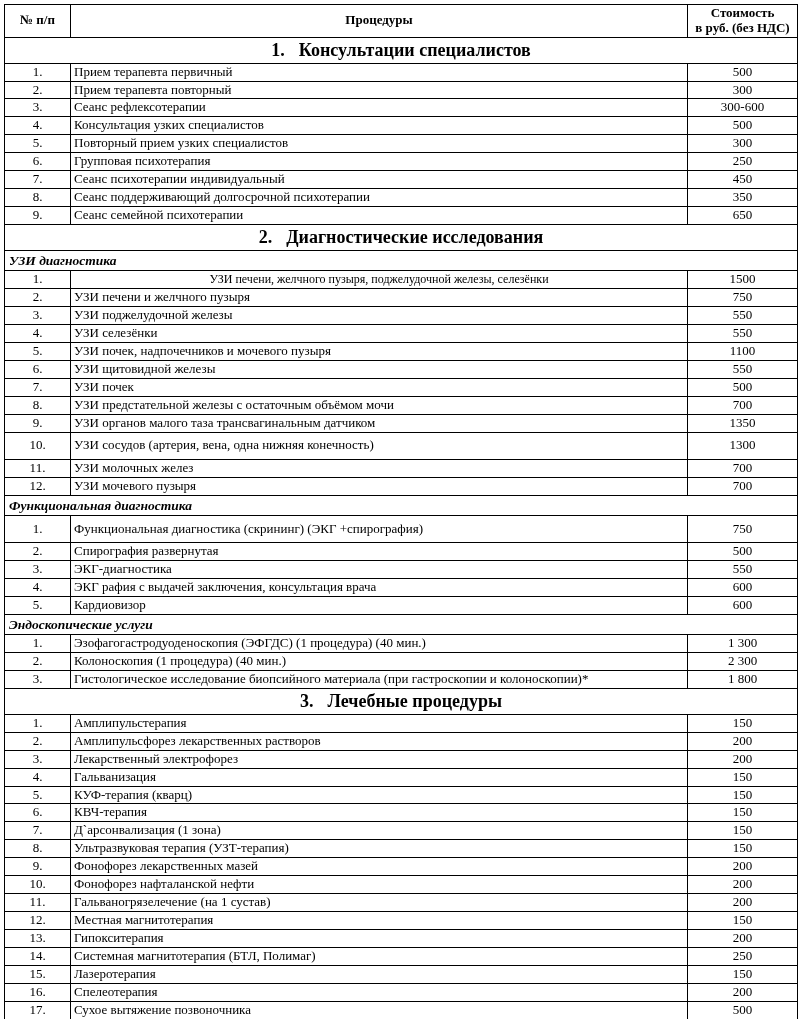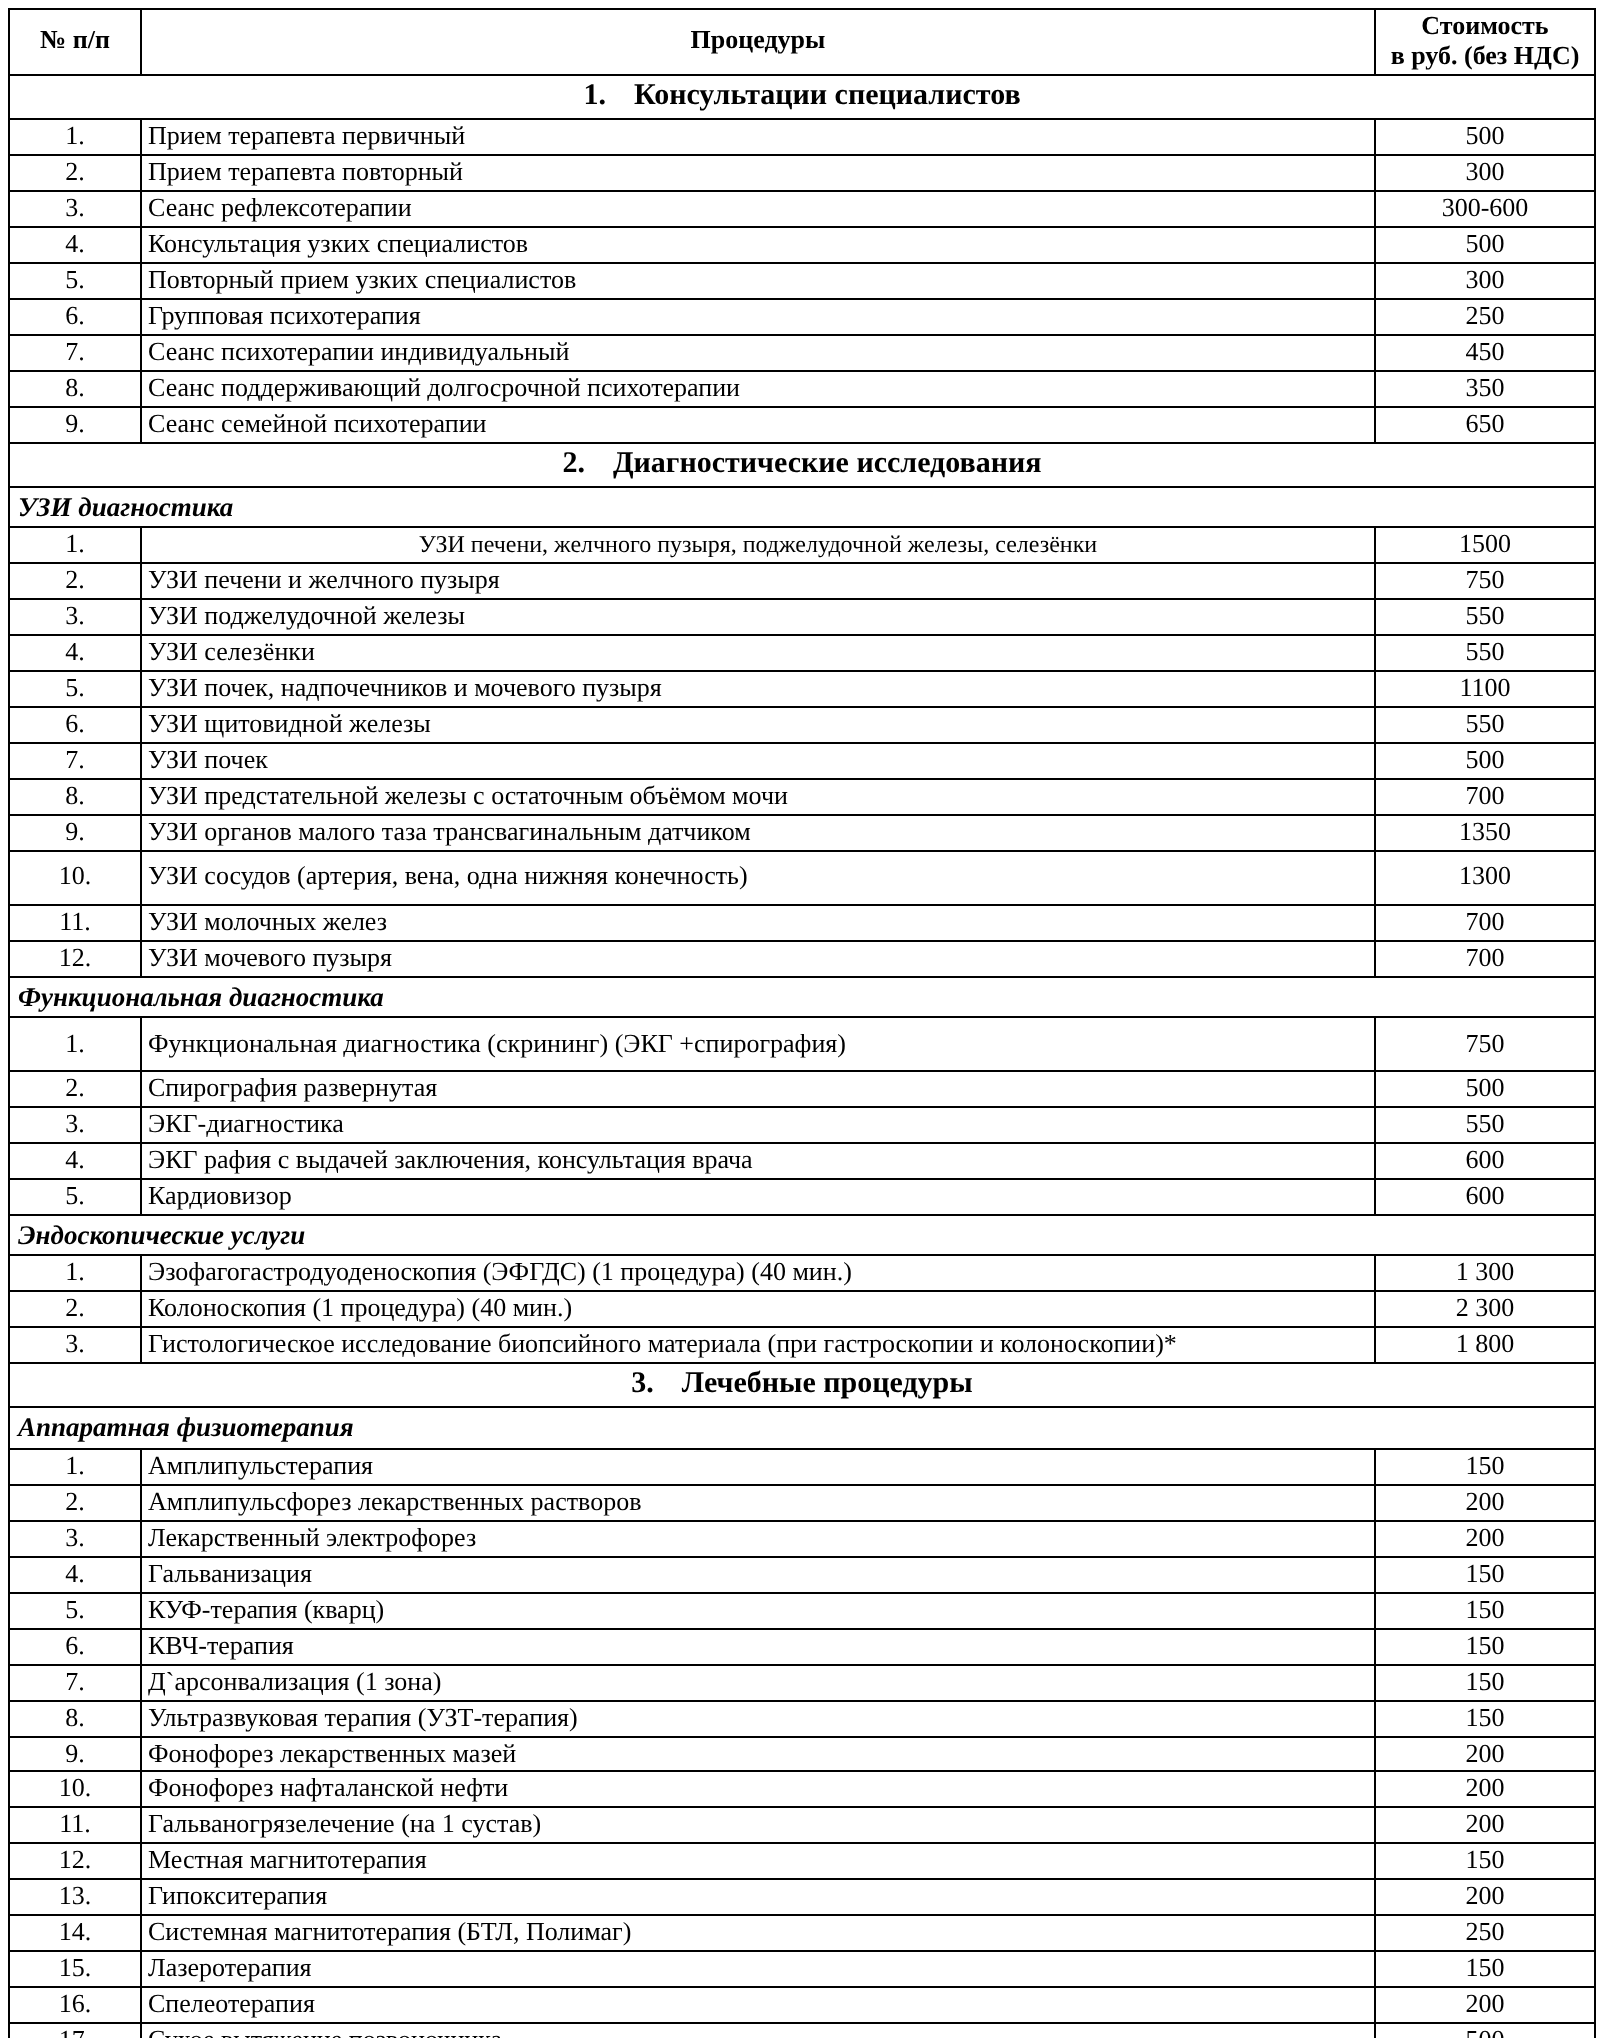--- a/index.html
+++ b/index.html
@@ -50,21 +50,21 @@
   td.name {
     text-align: left;
     padding-left: 6px;
   }
   td.price-val {
     text-align: center;
   }
   tr.section td {
     text-align: center;
     font-weight: bold;
-    font-size: 15px;
+    font-size: 18px;
     padding: 2px 2px;
   }
   tr.section td .secnum {
     display: inline-block;
     margin-right: 14px;
   }
   tr.subsection td {
     text-align: left;
     font-weight: bold;
     font-style: italic;
@@ -250,23 +250,20 @@
           <td class="price-val">2 300</td>
         </tr>
         <tr class="item">
           <td class="num">3.</td>
           <td class="name">Гистологическое исследование биопсийного материала (при гастроскопии и колоноскопии)*</td>
           <td class="price-val">1 800</td>
         </tr>
         <tr class="section">
           <td colspan="3"><span class="secnum">3.</span><span>Лечебные процедуры</span></td>
         </tr>
-        <tr class="subsection">
-          <td colspan="3">Аппаратная физиотерапия</td>
-        </tr>
         <tr class="item">
           <td class="num">1.</td>
           <td class="name">Амплипульстерапия</td>
           <td class="price-val">150</td>
         </tr>
         <tr class="item">
           <td class="num">2.</td>
           <td class="name">Амплипульсфорез лекарственных растворов</td>
           <td class="price-val">200</td>
         </tr>

